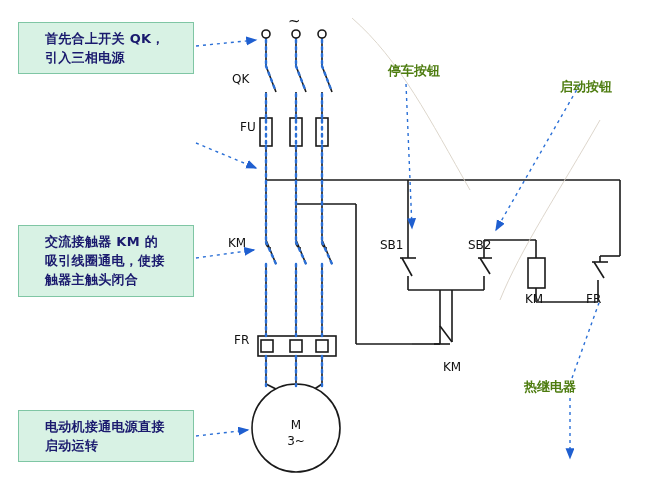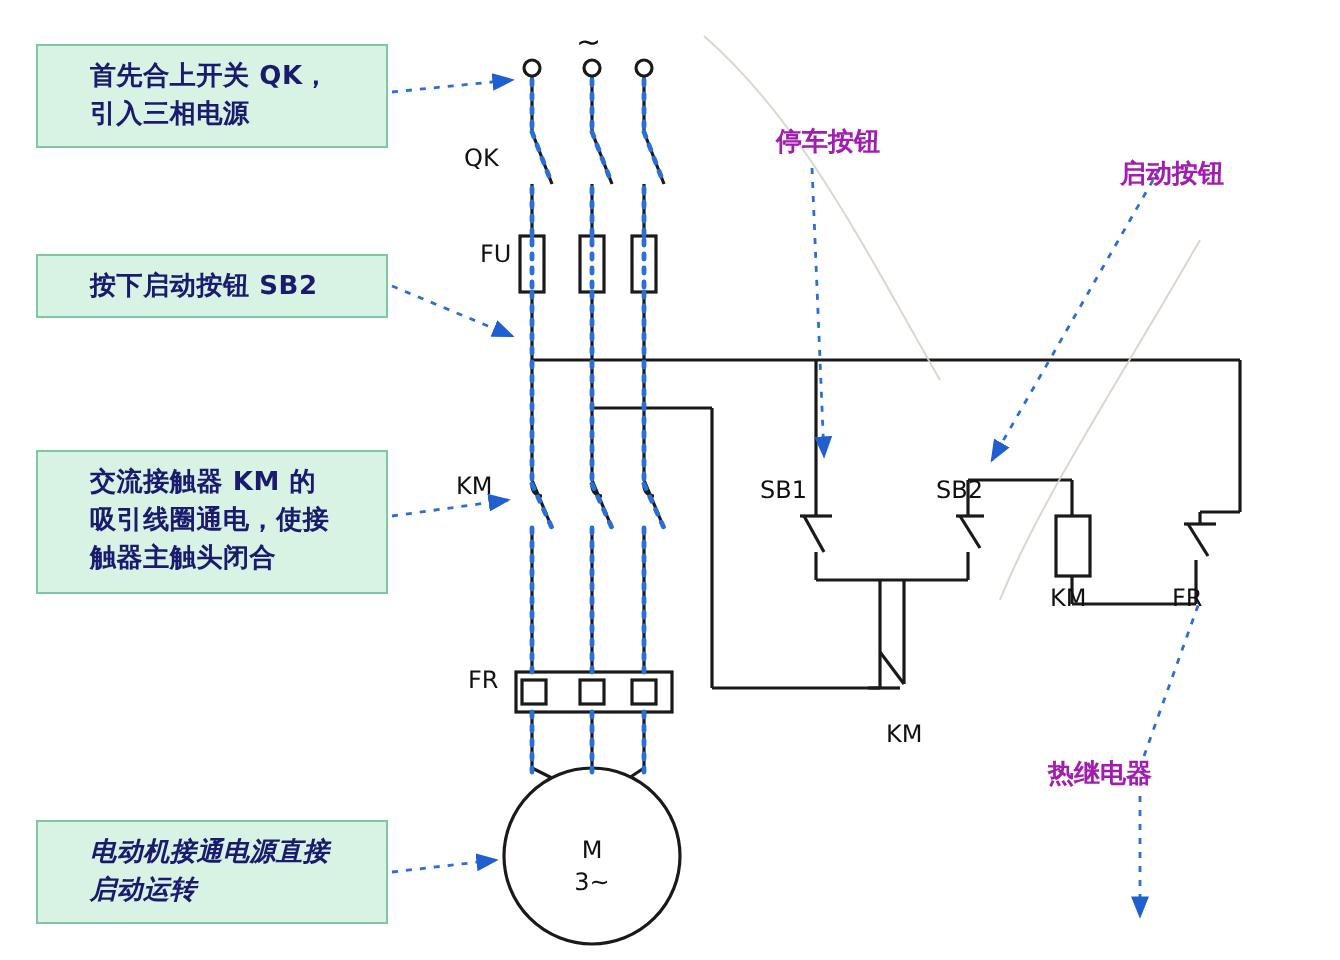--- a/index.html
+++ b/index.html
@@ -36,21 +36,21 @@
     letter-spacing: 0.3px;
   }
   .label {
     position: absolute;
     color: #111111;
     font-size: 12px;
     font-family: "DejaVu Sans", sans-serif;
     white-space: nowrap;
   }
   .label.blue {
-    color: #a21caf;
+    color: #4d7c0f;
     font-weight: bold;
     font-size: 13px;
   }
   .motor-label {
     position: absolute;
     text-align: center;
     color: #111111;
     font-size: 12px;
     font-family: "DejaVu Sans", sans-serif;
     line-height: 15px;
@@ -195,23 +195,22 @@
       <line x1="570" y1="398" x2="570" y2="458" marker-end="url(#arrowblue)"></line>
     </g>
 
     <g stroke="#d9d2c6" stroke-width="1" fill="none" opacity="0.9">
       <path d="M352,18 C400,60 430,120 470,190"></path>
       <path d="M600,120 C560,190 520,250 500,300"></path>
     </g>
   </svg>
 
   <div class="callout" style="left:18px; top:22px; width:176px; height:52px;">首先合上开关 QK，引入三相电源</div>
-  <div class="callout" style="left:18px; top:127px; width:176px; height:32px;">按下启动按钮 SB2</div>
   <div class="callout" style="left:18px; top:225px; width:176px; height:72px;">交流接触器 KM 的吸引线圈通电，使接触器主触头闭合</div>
-  <div class="callout" style="left:18px; top:410px; width:176px; height:52px;font-style:italic;">电动机接通电源直接启动运转</div>
+  <div class="callout" style="left:18px; top:410px; width:176px; height:52px;">电动机接通电源直接启动运转</div>
 
   <div class="label" style="left:232px; top:72px;">QK</div>
   <div class="label" style="left:240px; top:120px;">FU</div>
   <div class="label" style="left:228px; top:236px;">KM</div>
   <div class="label" style="left:234px; top:333px;">FR</div>
   <div class="label" style="left:288px; top:12px; font-size:15px;">~</div>
   <div class="label" style="left:380px; top:238px;">SB1</div>
   <div class="label" style="left:468px; top:238px;">SB2</div>
   <div class="label" style="left:525px; top:292px;">KM</div>
   <div class="label" style="left:586px; top:292px;">FR</div>

